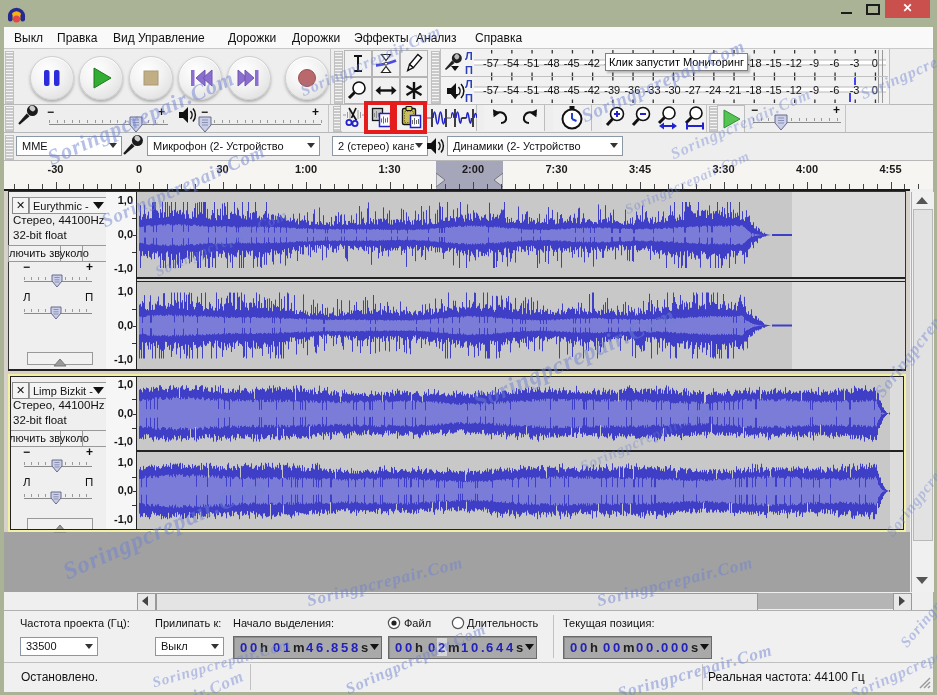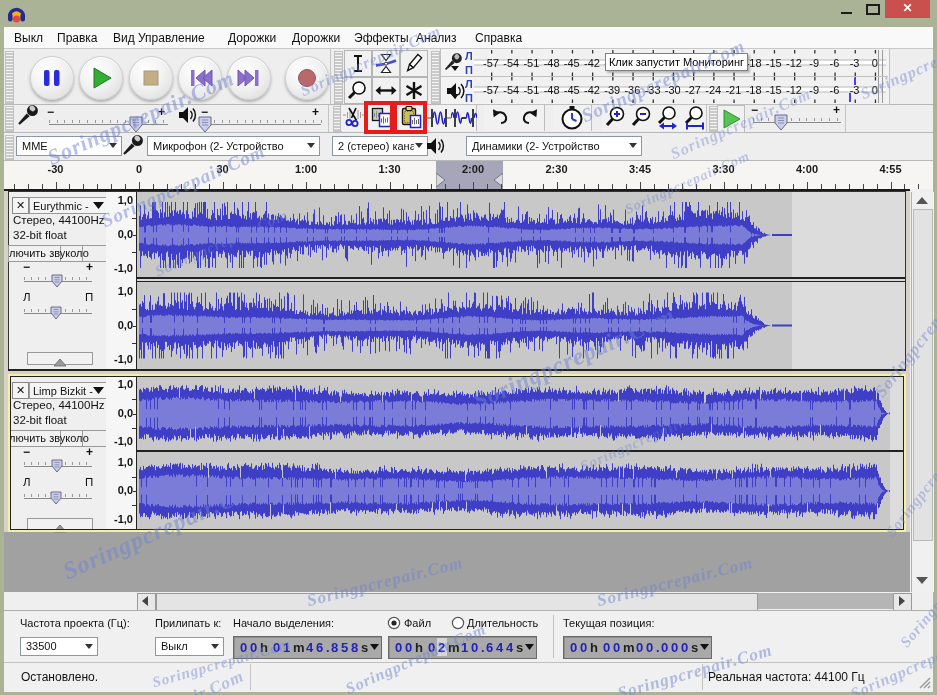--- a/index.html
+++ b/index.html
@@ -460,39 +460,39 @@
       <div class="arr"></div>
     </div>
     <div class="combo" style="left:332px;top:136px;width:94px;height:18px;">
       <span>2 (стерео) кана.</span>
       <div class="arr"></div>
     </div>
     <div class="abs" style="left:424px;top:135px;"><svg width="24" height="24">
         <path d="M3 8 L7 8 L12 3 L12 19 L7 14 L3 14 Z" fill="#111"></path>
         <path d="M14.5 7 A6 6 0 0 1 14.5 15 M17 4.5 A10 10 0 0 1 17 17.5" stroke="#111" stroke-width="1.5" fill="none"></path>
       </svg></div>
-    <div class="combo" style="left:447px;top:136px;width:174px;height:18px;margin-left:19px;">
+    <div class="combo" style="left:447px;top:136px;width:174px;height:18px;">
       <span>Динамики (2- Устройство</span>
       <div class="arr"></div>
     </div>
     <div class="abs" style="left:4px;top:161px;width:929px;height:28px;background:#f6f5f1;"></div>
     <div class="abs" style="left:436px;top:161px;width:67px;height:28px;background:#a6a6ba;"></div>
     <svg class="abs" style="left:436px;top:173px;" width="10" height="16">
       <path d="M0 0 L9 7 L0 14 Z" fill="#d8d8e0" stroke="#777" stroke-width="1"></path>
     </svg>
     <svg class="abs" style="left:493px;top:173px;" width="10" height="16">
       <path d="M10 0 L1 7 L10 14 Z" fill="#d8d8e0" stroke="#777" stroke-width="1"></path>
     </svg>
     <div class="abs" style="left:55.5px;top:163px;width:60px;margin-left:-30px;text-align:center;font-size:11px;font-weight:bold;color:#1a1a1a;">-30</div>
     <div class="abs" style="left:139.0px;top:163px;width:60px;margin-left:-30px;text-align:center;font-size:11px;font-weight:bold;color:#1a1a1a;">0</div>
     <div class="abs" style="left:222.5px;top:163px;width:60px;margin-left:-30px;text-align:center;font-size:11px;font-weight:bold;color:#1a1a1a;">30</div>
     <div class="abs" style="left:306.0px;top:163px;width:60px;margin-left:-30px;text-align:center;font-size:11px;font-weight:bold;color:#1a1a1a;">1:00</div>
     <div class="abs" style="left:389.5px;top:163px;width:60px;margin-left:-30px;text-align:center;font-size:11px;font-weight:bold;color:#1a1a1a;">1:30</div>
     <div class="abs" style="left:473.0px;top:163px;width:60px;margin-left:-30px;text-align:center;font-size:11px;font-weight:bold;color:#1a1a1a;">2:00</div>
-    <div class="abs" style="left:556.5px;top:163px;width:60px;margin-left:-30px;text-align:center;font-size:11px;font-weight:bold;color:#1a1a1a;">2:30</div>
+    <div class="abs" style="left:556.5px;top:163px;width:60px;margin-left:-30px;text-align:center;font-size:11px;font-weight:bold;color:#1a1a1a;">7:30</div>
     <div class="abs" style="left:640.0px;top:163px;width:60px;margin-left:-30px;text-align:center;font-size:11px;font-weight:bold;color:#1a1a1a;">3:45</div>
     <div class="abs" style="left:723.5px;top:163px;width:60px;margin-left:-30px;text-align:center;font-size:11px;font-weight:bold;color:#1a1a1a;">3:30</div>
     <div class="abs" style="left:807.0px;top:163px;width:60px;margin-left:-30px;text-align:center;font-size:11px;font-weight:bold;color:#1a1a1a;">4:00</div>
     <div class="abs" style="left:890.5px;top:163px;width:60px;margin-left:-30px;text-align:center;font-size:11px;font-weight:bold;color:#1a1a1a;">4:55</div>
     <div class="tick" style="left:13.8px;top:184px;height:5px;background:#444;"></div>
     <div class="tick" style="left:27.7px;top:184px;height:5px;background:#444;"></div>
     <div class="tick" style="left:41.6px;top:184px;height:5px;background:#444;"></div>
     <div class="tick" style="left:55.5px;top:182px;height:7px;background:#444;"></div>
     <div class="tick" style="left:69.4px;top:184px;height:5px;background:#444;"></div>
     <div class="tick" style="left:83.3px;top:184px;height:5px;background:#444;"></div>

